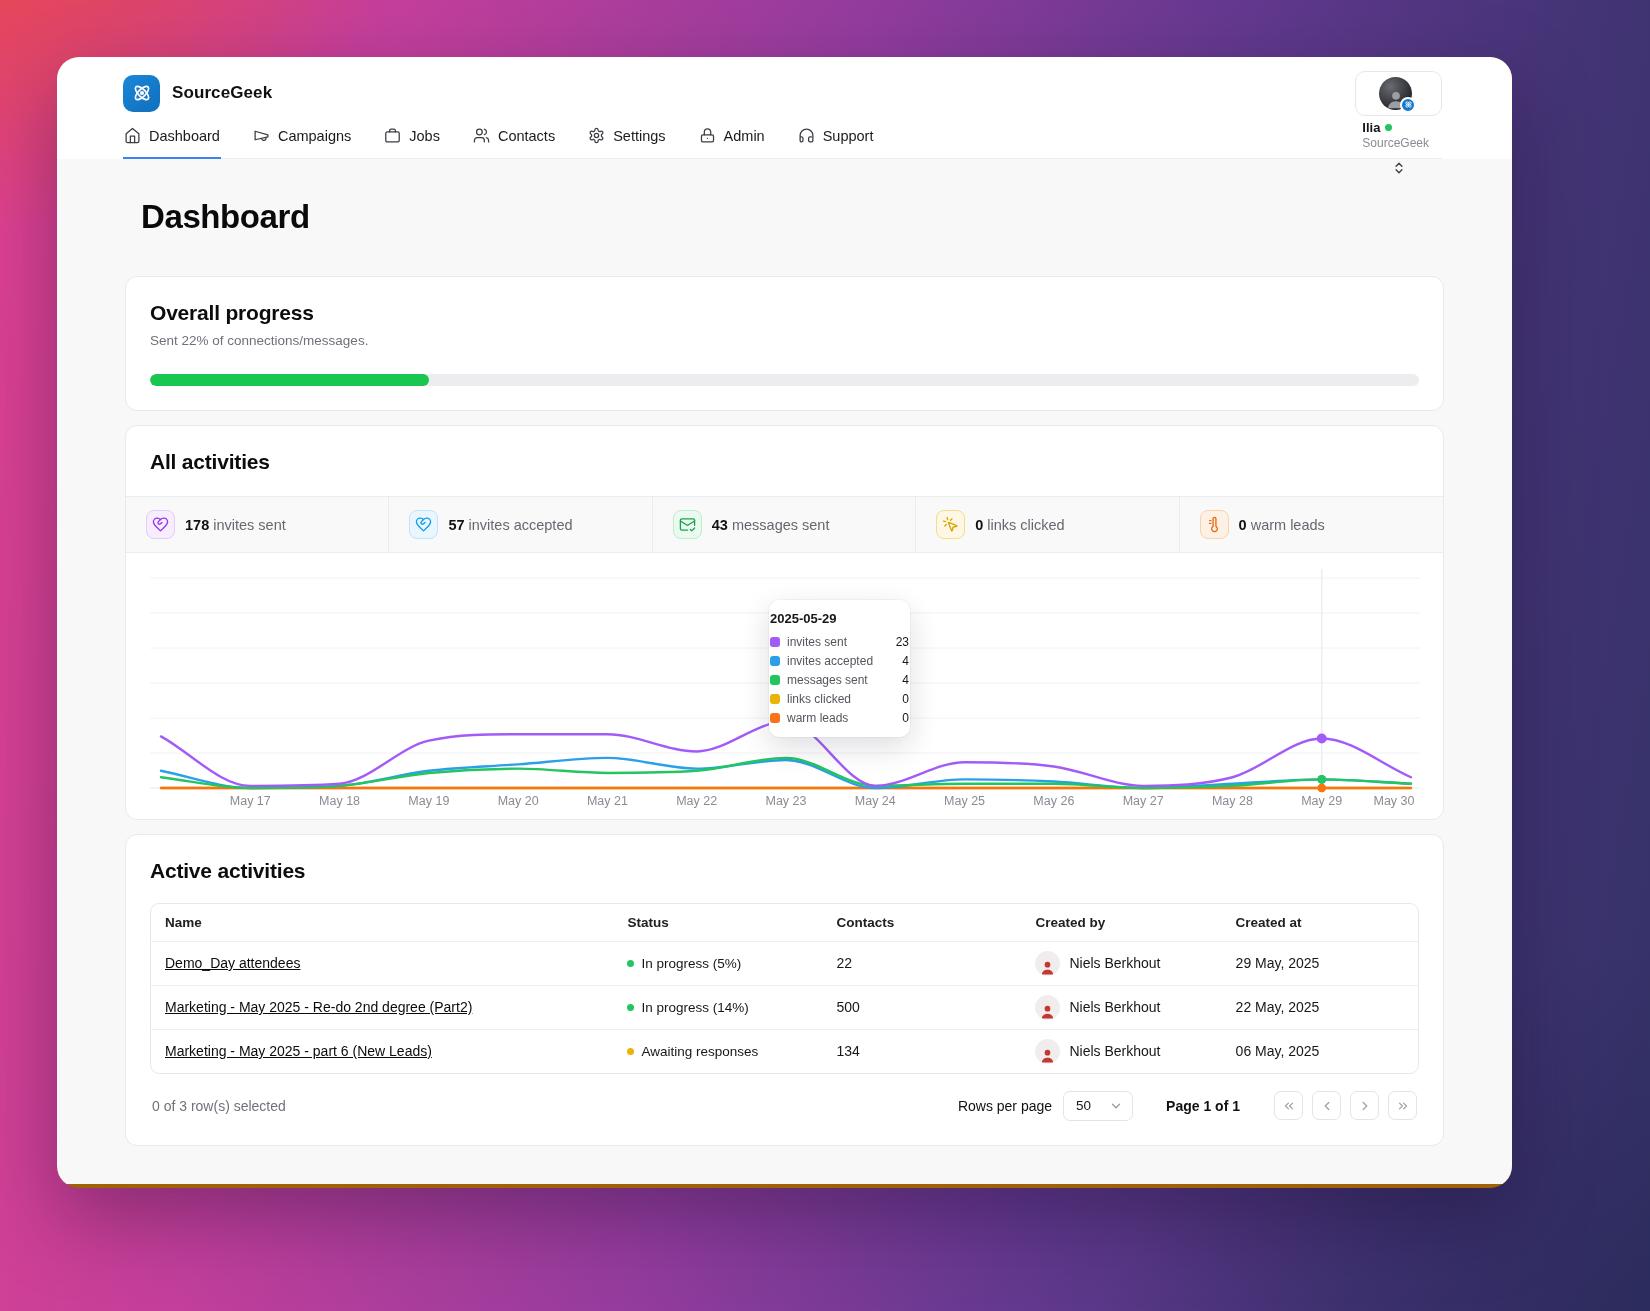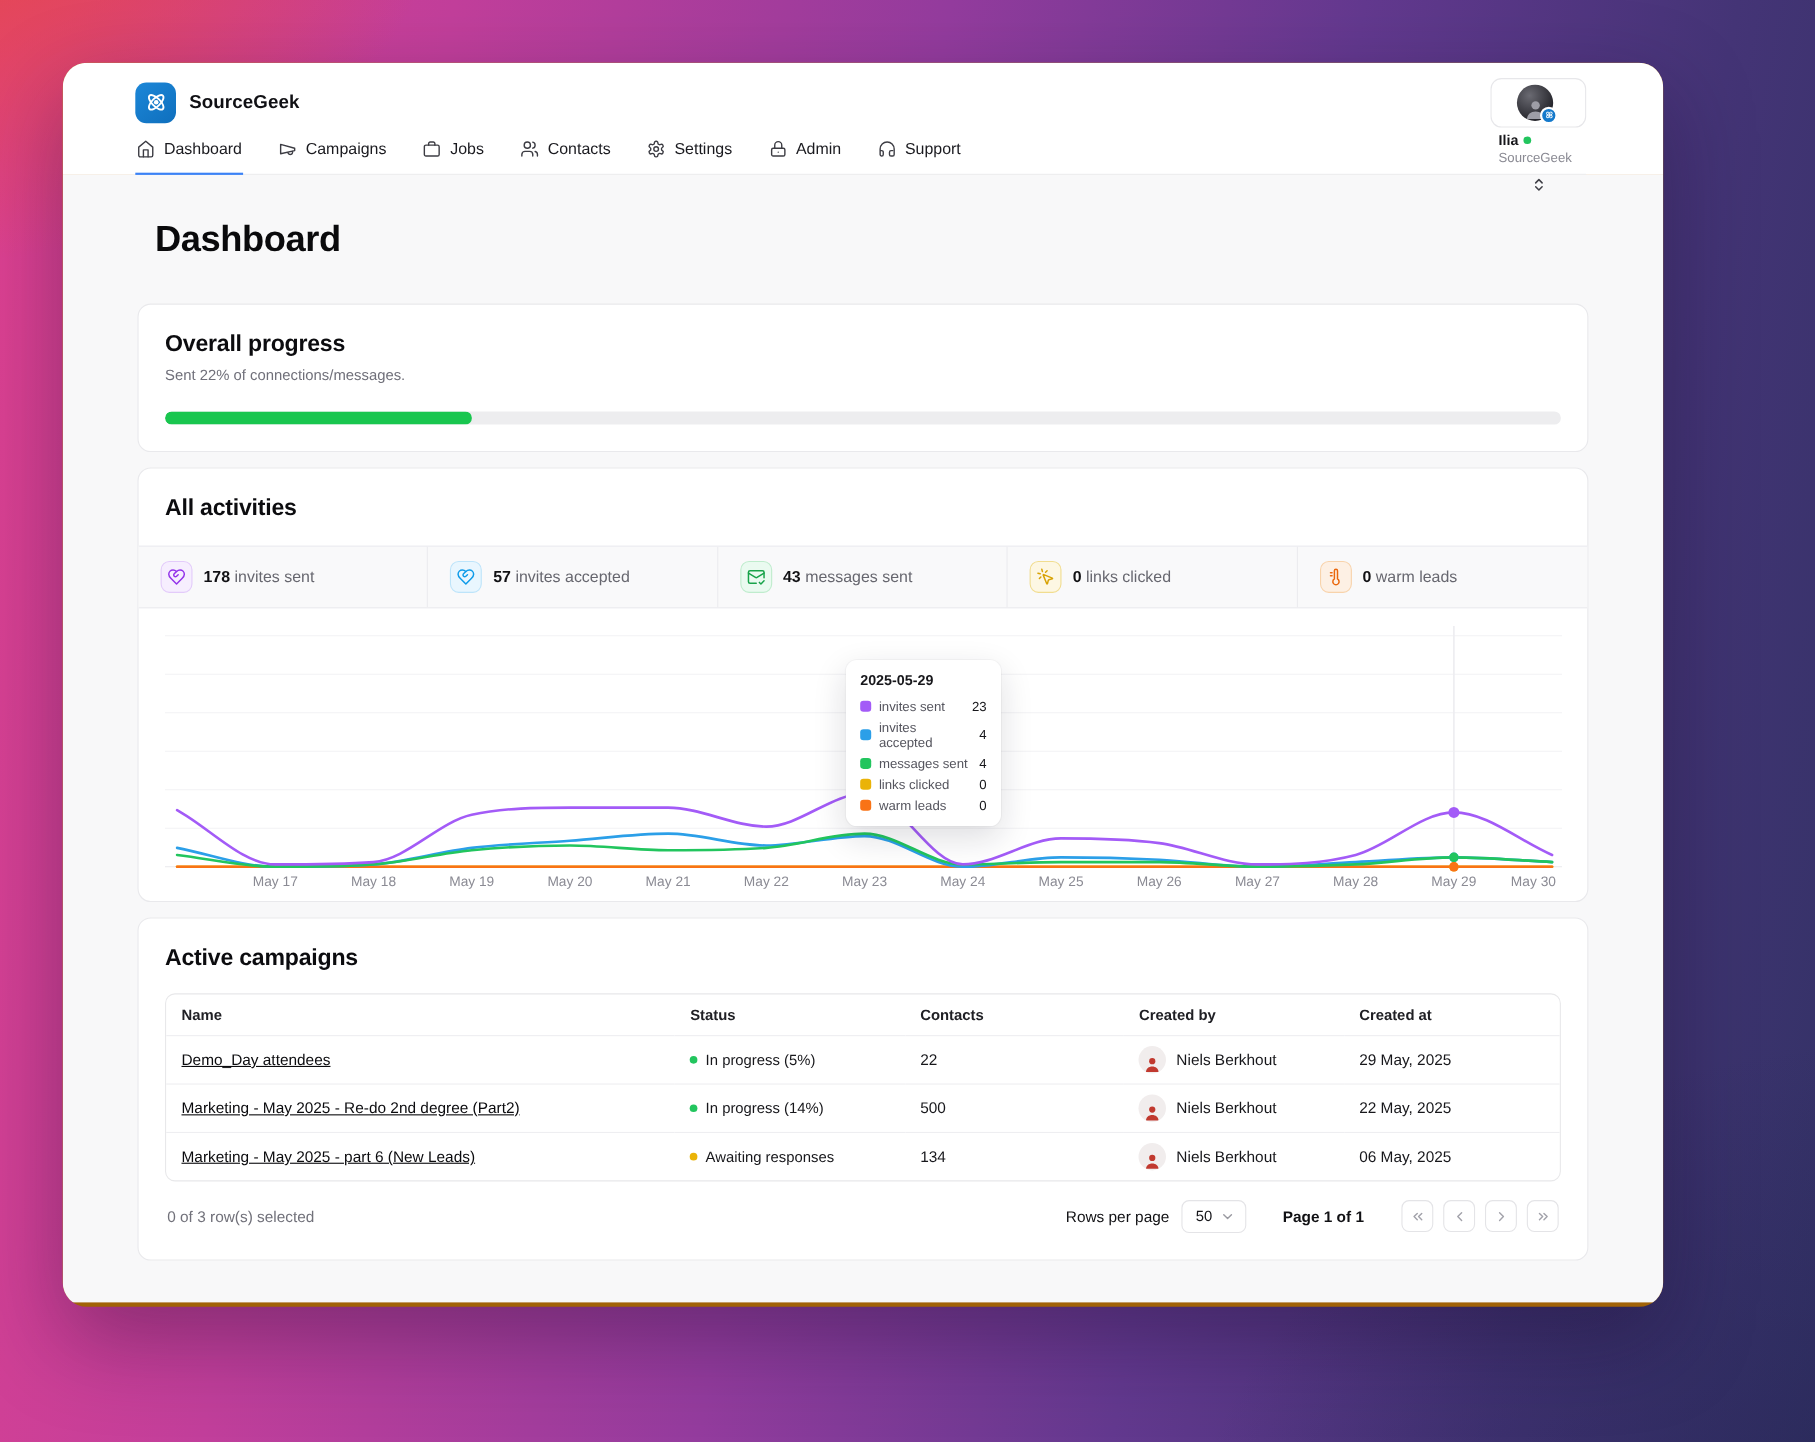--- a/index.html
+++ b/index.html
@@ -49,42 +49,42 @@
   
   .stats-row { display:grid; grid-template-columns:repeat(5,1fr); border-top:1px solid #ececef; border-bottom:1px solid #ececef; background:#f9f9fa; margin-top:22px; }
   .stat { display:flex; align-items:center; gap:10px; padding:13px 20px; border-right:1px solid #ececef; }
   .stat:last-child { border-right:none; }
   .stat-icon { width:29px; height:29px; border-radius:8px; border:1px solid; display:flex; align-items:center; justify-content:center; flex:none; }
   .stat-text { font-size:14.5px; color:#67676f;text-align:right; }
   .stat-text b { color:#111114; font-weight:700; margin-right:4px; }
   
   .chart-wrap { position:relative; padding:0 24px 8px 24px; }
   .chart-wrap svg { display:block; }
-  .chart-tooltip { position:absolute; left:643px; top:47px; width:141px; background:#fff; border-radius:10px; box-shadow:0 10px 30px rgba(20,20,40,.14), 0 0 0 1px rgba(0,0,0,.03); padding:11px 13px 12px; }
+  .chart-tooltip { position:absolute; left:643px; top:47px; width:141px; background:#fff; border-radius:10px; box-shadow:0 10px 30px rgba(20,20,40,.14), 0 0 0 1px rgba(0,0,0,.03); padding:11px 1px 12px; }
   .tt-date { font-size:13px; font-weight:700; color:#17171b; margin-bottom:9px; }
   .tt-row { display:flex; align-items:center; gap:7px; margin-top:5px; font-size:12px; }
   .tt-swatch { width:10px; height:10px; border-radius:3px; flex:none; }
   .tt-label { color:#55555e; }
   .tt-val { margin-left:auto; color:#17171b; }
   
   .table-box { border:1px solid #e8e8ea; border-radius:9px; overflow:hidden; margin-top:20px; background:#fff; }
   table { width:100%; border-collapse:collapse; }
   th { text-align:left; font-size:13.5px; font-weight:600; color:#202025; padding:10px 14px; height:37px; }
   td { font-size:14px; color:#17171b; padding:9px 14px; border-top:1px solid #eeeef1; height:40px; }
   .name-link { color:#0b0b0e; text-decoration:underline; cursor:pointer; }
   .status-cell { display:flex; align-items:center; gap:7px; font-size:13.5px; }
   .row-avatar { width:25px; height:25px; border-radius:50%; background:#f1eded; display:inline-flex; align-items:flex-end; justify-content:center; overflow:hidden; vertical-align:middle; margin-right:9px; }
   .row-avatar svg { width:17px; height:17px; color:#c1392f; }
   .by-cell { display:flex; align-items:center; }
   
   .table-footer { display:flex; align-items:center; margin-top:17px; padding:0 2px; }
   .sel-text { font-size:14px; color:#71717a; }
   .foot-right { margin-left:auto; display:flex; align-items:center; }
   .rpp-label { font-size:14px; font-weight:400; color:#111114; }
-  .rpp-select { display:flex; align-items:center; gap:7px; border:1px solid #e4e4e7; border-radius:7px; height:30px; padding:0 9px 0 12px; margin-left:11px; font-size:13.5px; color:#17171b; background:#fff; cursor:pointer; }
+  .rpp-select { display:flex; align-items:center; gap:18px; border:1px solid #e4e4e7; border-radius:7px; height:30px; padding:0 9px 0 12px; margin-left:11px; font-size:13.5px; color:#17171b; background:#fff; cursor:pointer; }
   .rpp-select .chev { color:#9a9aa1; display:flex; }
   .page-ind { font-size:14px; font-weight:600; color:#111114; margin:0 34px 0 33px; }
   .pager { display:flex; gap:9px; }
   .pg-btn { width:29px; height:29px; border:1px solid #e4e4e7; border-radius:7px; background:#fff; display:flex; align-items:center; justify-content:center; color:#a2a2aa; cursor:pointer; }
   .icon-s { width:17px; height:17px; }
   .icon-xs { width:14px; height:14px; }
 </style>
 </head>
 <body>
 
@@ -335,21 +335,21 @@
           <div class="tt-row">
               <span class="tt-swatch" style="background: rgb(249, 115, 22);"></span>
               <span class="tt-label">warm leads</span>
               <span class="tt-val">0</span>
             </div>
         </div>
       </div>
     </div>
 
     <div class="card card-pad">
-      <div class="card-title">Active campaigns</div>
+      <div class="card-title">Active activities</div>
       <div class="table-box">
         <table>
           <colgroup>
               <col style="width:36.5%">
               <col style="width:16.5%">
               <col style="width:15.7%">
               <col style="width:15.8%">
               <col style="width:15.5%">
             </colgroup>
           <thead>

